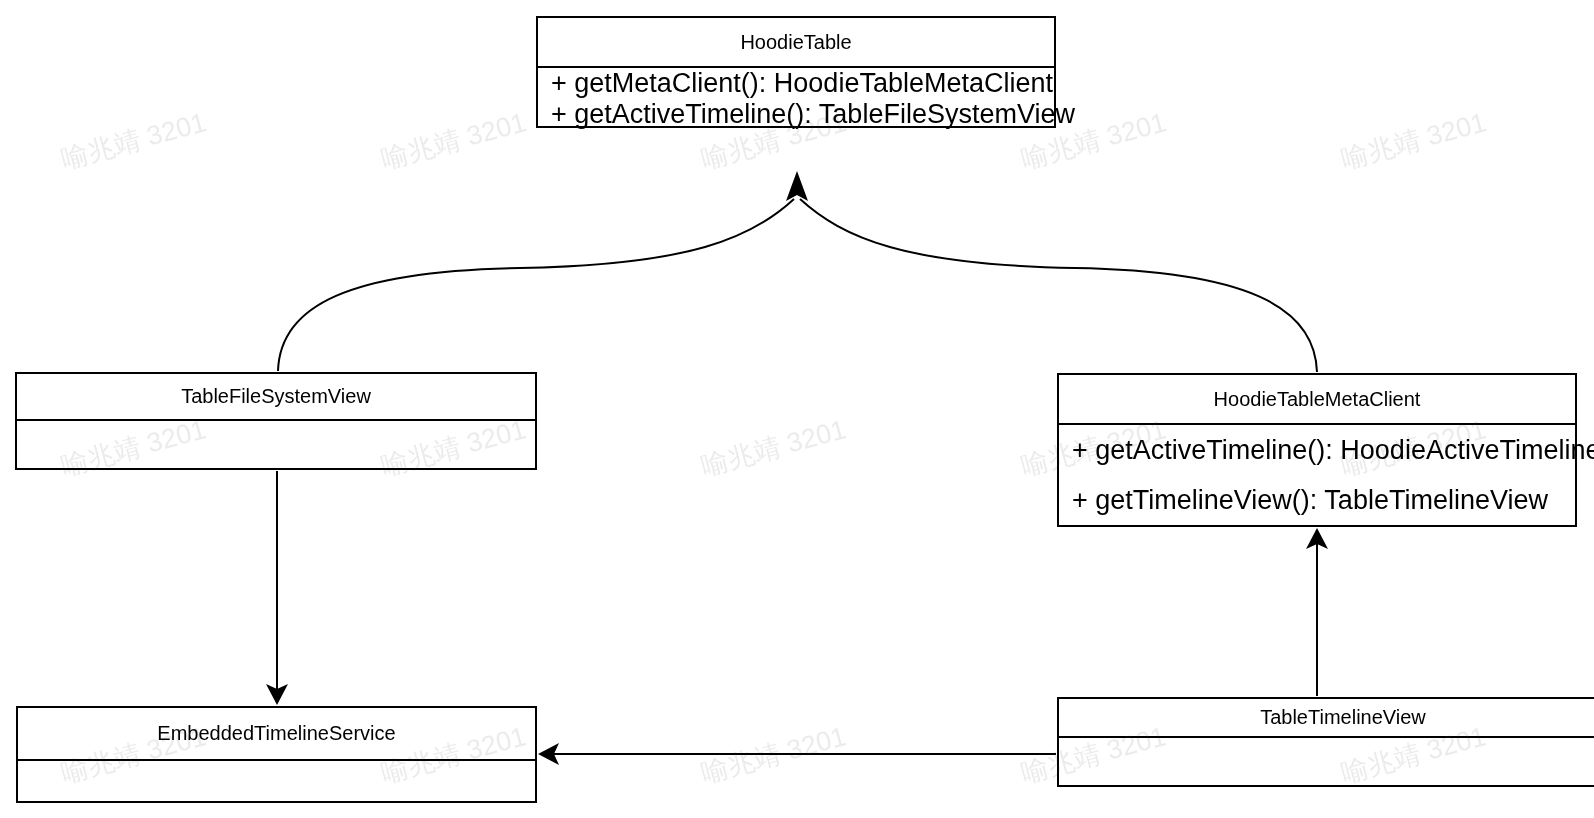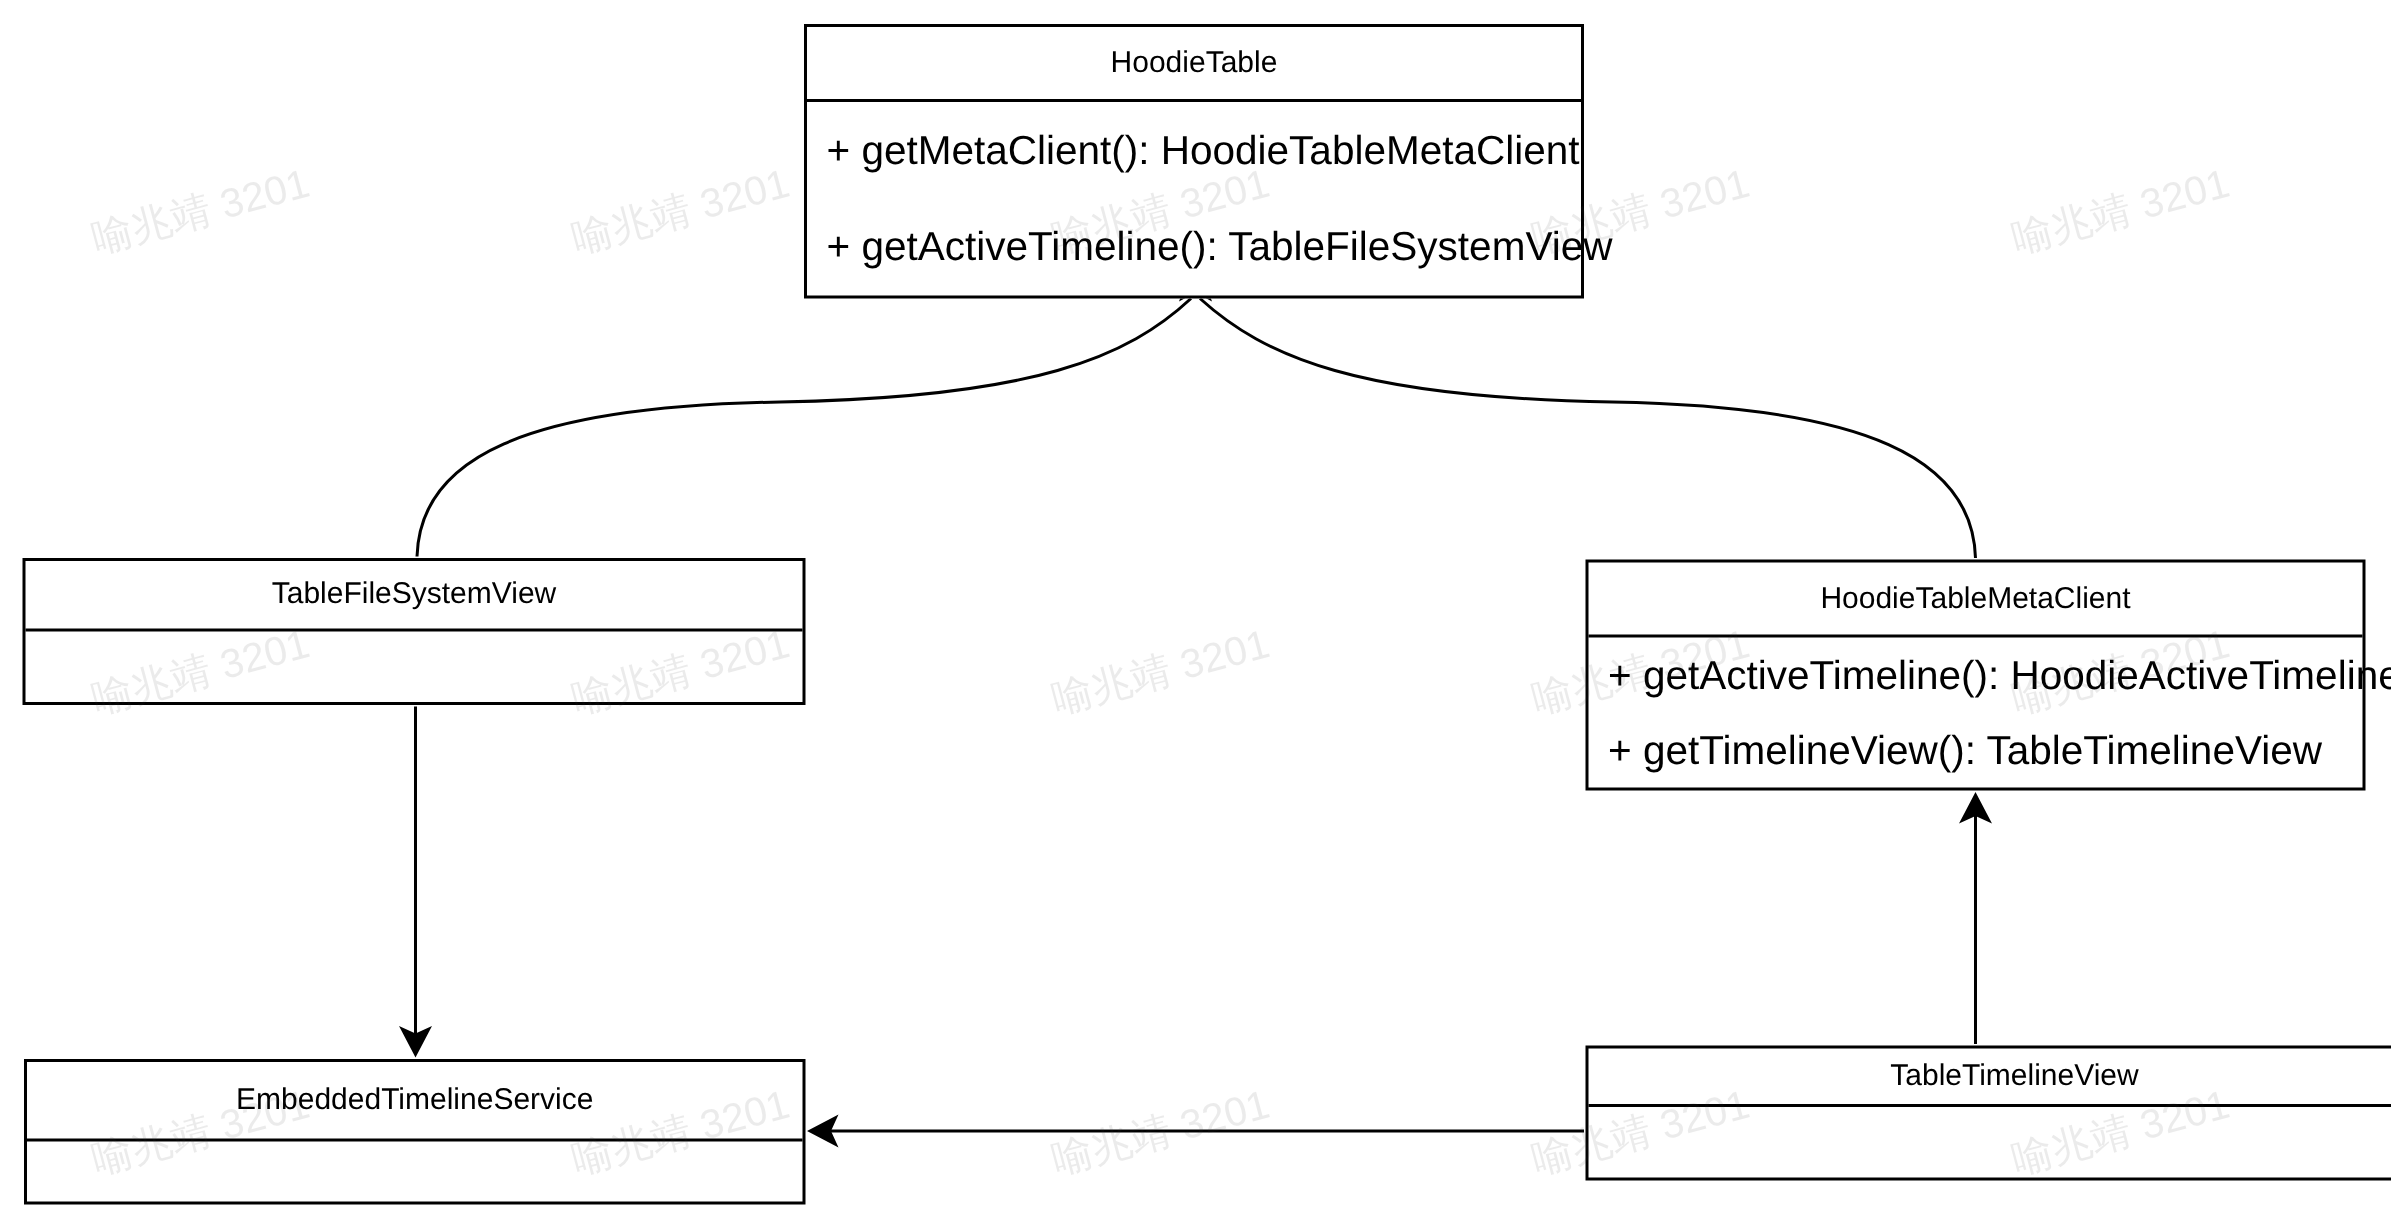--- a/index.html
+++ b/index.html
@@ -88,21 +88,21 @@
     <path class="edge-line" d="M 277 471 L 277 692"></path>
     <polygon class="edge-head" points="277,705 266,684 277,689 288,684"></polygon>
 
     <path class="edge-line" d="M 1317 696 L 1317 541"></path>
     <polygon class="edge-head" points="1317,528 1306,549 1317,544 1328,549"></polygon>
 
     <path class="edge-line" d="M 1056 754 L 551 754"></path>
     <polygon class="edge-head" points="538,754 559,743 554,754 559,765"></polygon>
   </svg>
 
-  <div class="class-box" style="left:536px; top:16px; width:520px; height:183px;">
+  <div class="class-box" style="left:536px; top:16px; width:520px; height:112px;">
     <div class="class-title" style="height:50px;">HoodieTable</div>
     <div class="class-body">
       <div class="method">+ getMetaClient(): HoodieTableMetaClient</div>
       <div class="method">+ getActiveTimeline(): TableFileSystemView</div>
     </div>
   </div>
 
   <div class="class-box" style="left:15px; top:372px; width:522px; height:98px;">
     <div class="class-title" style="height:47px;">TableFileSystemView</div>
     <div class="class-body"></div>

